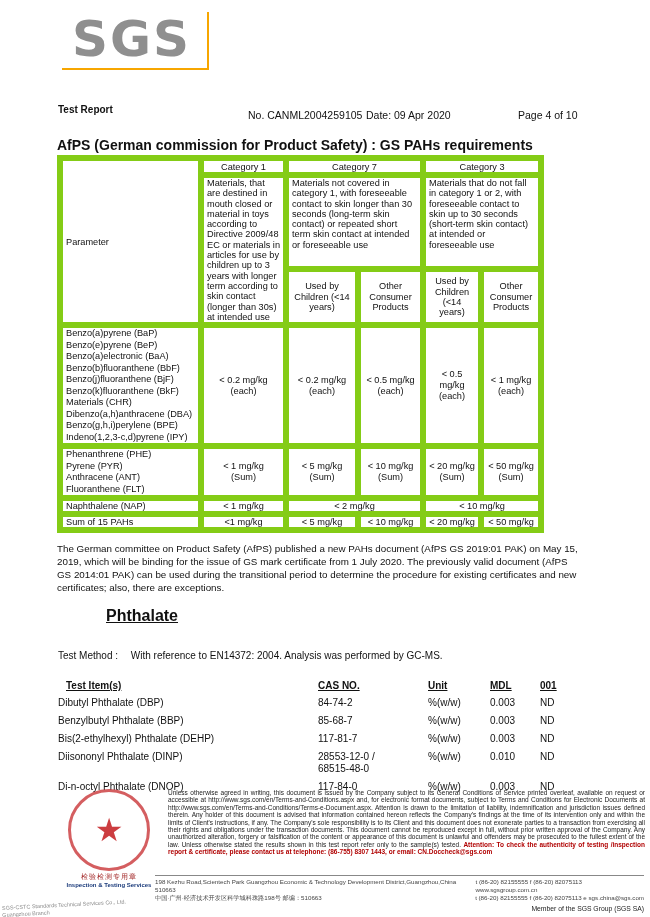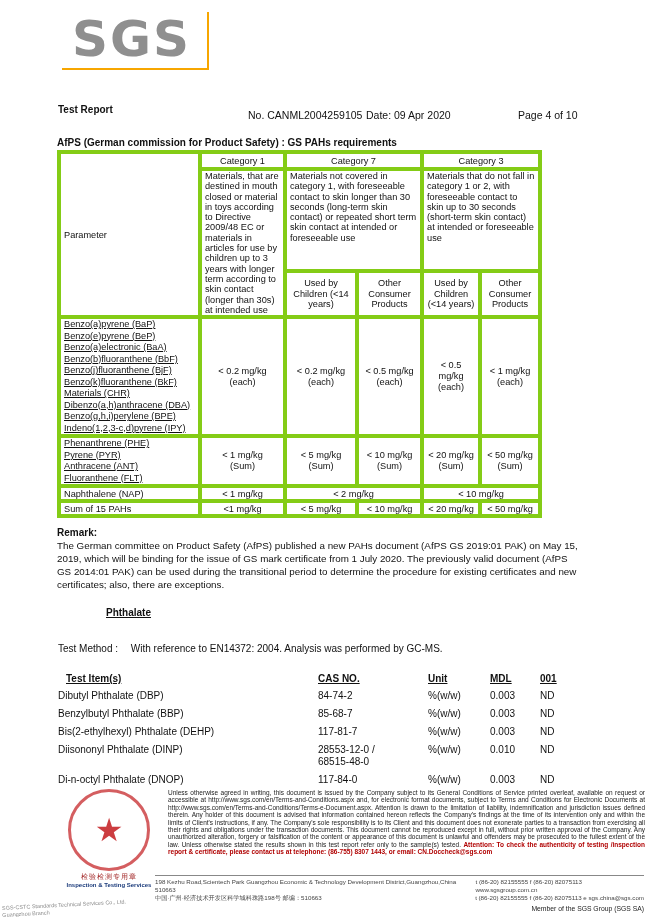--- a/index.html
+++ b/index.html
@@ -28,41 +28,41 @@
   }
 
   
   .report-title { position: absolute; top: 104px; left: 58px; font-size: 10px; font-weight: bold; }
   .report-no    { position: absolute; top: 109px; left: 228px; font-size: 10.5px; padding-left: 20px; }
   .report-date  { position: absolute; top: 109px; left: 366px; font-size: 10.5px; }
   .report-page  { position: absolute; top: 109px; left: 518px; font-size: 10.5px; }
 
   
   .pahs-section { position: absolute; top: 137px; left: 57px; width: 530px; }
-  .pahs-title { font-size: 10px; font-weight: bold; margin-bottom: 2px; }
+  .pahs-title { font-size: 14px; font-weight: bold; margin-bottom: 2px; }
   table.pahs { border-collapse: collapse; table-layout: fixed; width: 481px; }
-  table.pahs td { border: 4px solid #84cc16; font-size: 9.2px; padding: 0 3px; margin-left: 35px; }
+  table.pahs td { border: 6px solid #84cc16; font-size: 9.2px; padding: 0 3px; margin-left: 35px; }
   td.param-cell { vertical-align: middle; font-size: 9.5px; }
   td.cat-head { text-align: center; font-size: 9.5px; height: 17px; }
   td.desc { vertical-align: top; font-size: 8.7px; line-height: 10.3px; padding: 3px 3px; }
   td.sub-head { text-align: center; vertical-align: middle; font-size: 8.7px; line-height: 10.3px; }
-  td.names-cell { vertical-align: middle; padding: 3px 4px; text-decoration: underline; }
+  td.names-cell { vertical-align: middle; padding: 3px 4px; }
   .name-line { font-size: 9.2px; line-height: 11.5px; white-space: nowrap; overflow: hidden; }
   td.val-cell { text-align: center; vertical-align: middle; }
   .val-line { font-size: 9.2px; line-height: 11px; }
   td.single { height: 15px; }
   td.center { text-align: center; }
 
   .remark { margin-top: 9px; width: 527px; }
   .remark-title { font-size: 10px; font-weight: bold; margin-bottom: 1px; }
   .remark-text { font-size: 9.8px; line-height: 13px; text-align: left; }
 
   
   .phthalate-section { position: absolute; top: 607px; left: 58px; width: 528px; }
-  .phthalate-heading { font-size: 10px; font-weight: bold; text-decoration: underline; padding-left: 48px; }
+  .phthalate-heading { font-size: 16px; font-weight: bold; text-decoration: underline; padding-left: 48px; }
   .test-method { margin-top: 25px; font-size: 10px; }
   .test-method .tm-label { margin-right: 10px; }
   table.phth { border-collapse: collapse; table-layout: fixed; width: 528px; margin-top: 16px; }
   table.phth td, table.phth th { font-size: 10px; padding: 3px 0 3px 0; vertical-align: top; text-align: left; font-weight: normal; }
   table.phth th span { text-decoration: underline; font-weight: bold; }
   .col-item { width: 260px; }
   .col-cas  { width: 110px; }
   .col-unit { width: 62px; }
   .col-mdl  { width: 50px; }
   .col-res  { width: 46px; }
@@ -220,21 +220,20 @@
         <td class="single center">&lt;1 mg/kg</td>
         <td class="single center">&lt; 5 mg/kg</td>
         <td class="single center">&lt; 10 mg/kg</td>
         <td class="single center">&lt; 20 mg/kg</td>
         <td class="single center">&lt; 50 mg/kg</td>
       </tr>
       </tbody>
     </table>
 
     <div class="remark">
-      <div class="remark-title">Remark:</div>
       <div class="remark-text">The German committee on Product Safety (AfPS) published a new PAHs document (AfPS GS 2019:01 PAK) on May 15, 2019, which will be binding for the issue of GS mark certificate from 1 July 2020. The previously valid document (AfPS GS 2014:01 PAK) can be used during the transitional period to determine the procedure for existing certificates and new certificates; also, there are exceptions.</div>
     </div>
   </div>
 
   <div class="phthalate-section">
     <div class="phthalate-heading">Phthalate</div>
     <div class="test-method">
       <span class="tm-label">Test Method :</span>
       <span>With reference to EN14372: 2004. Analysis was performed by GC-MS.</span>
     </div>

